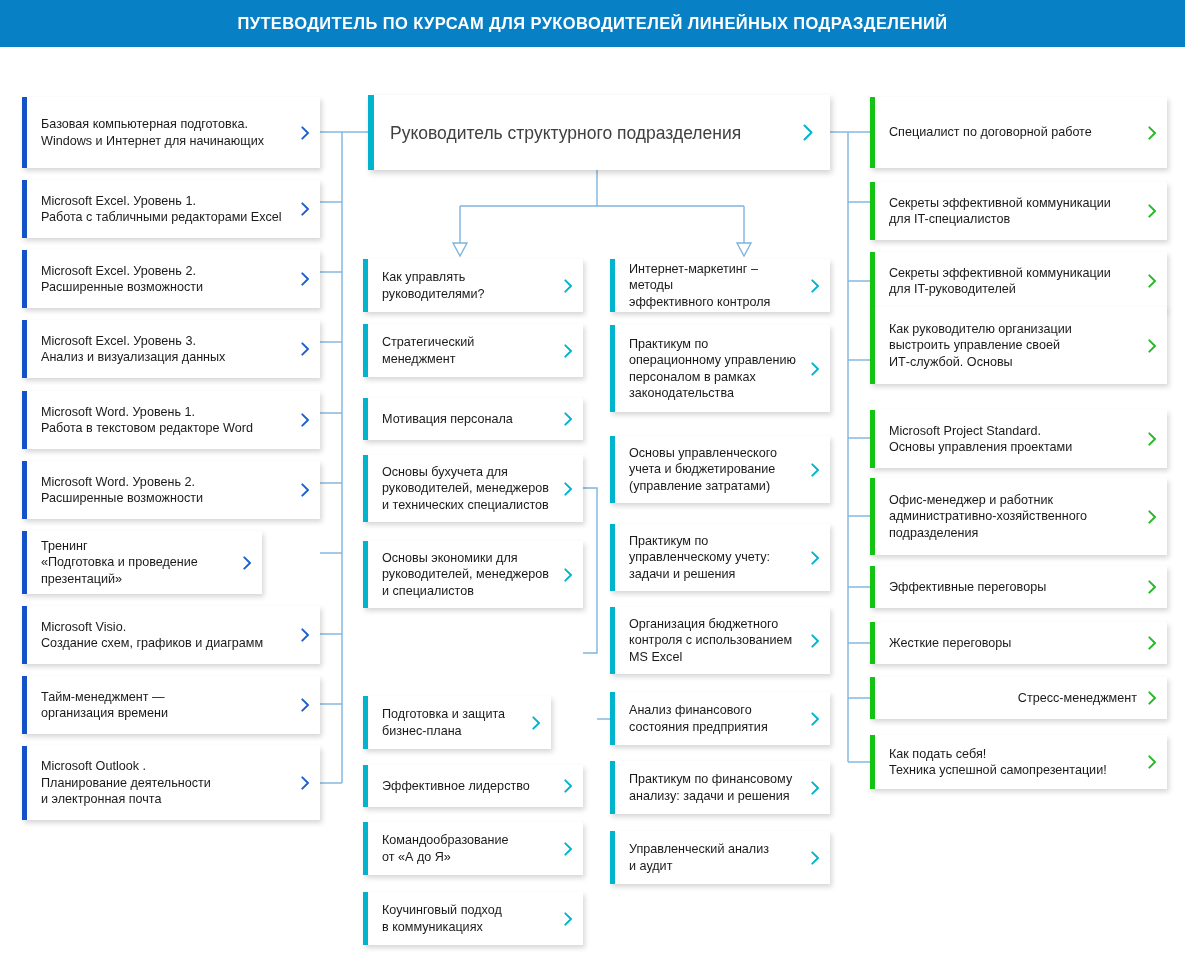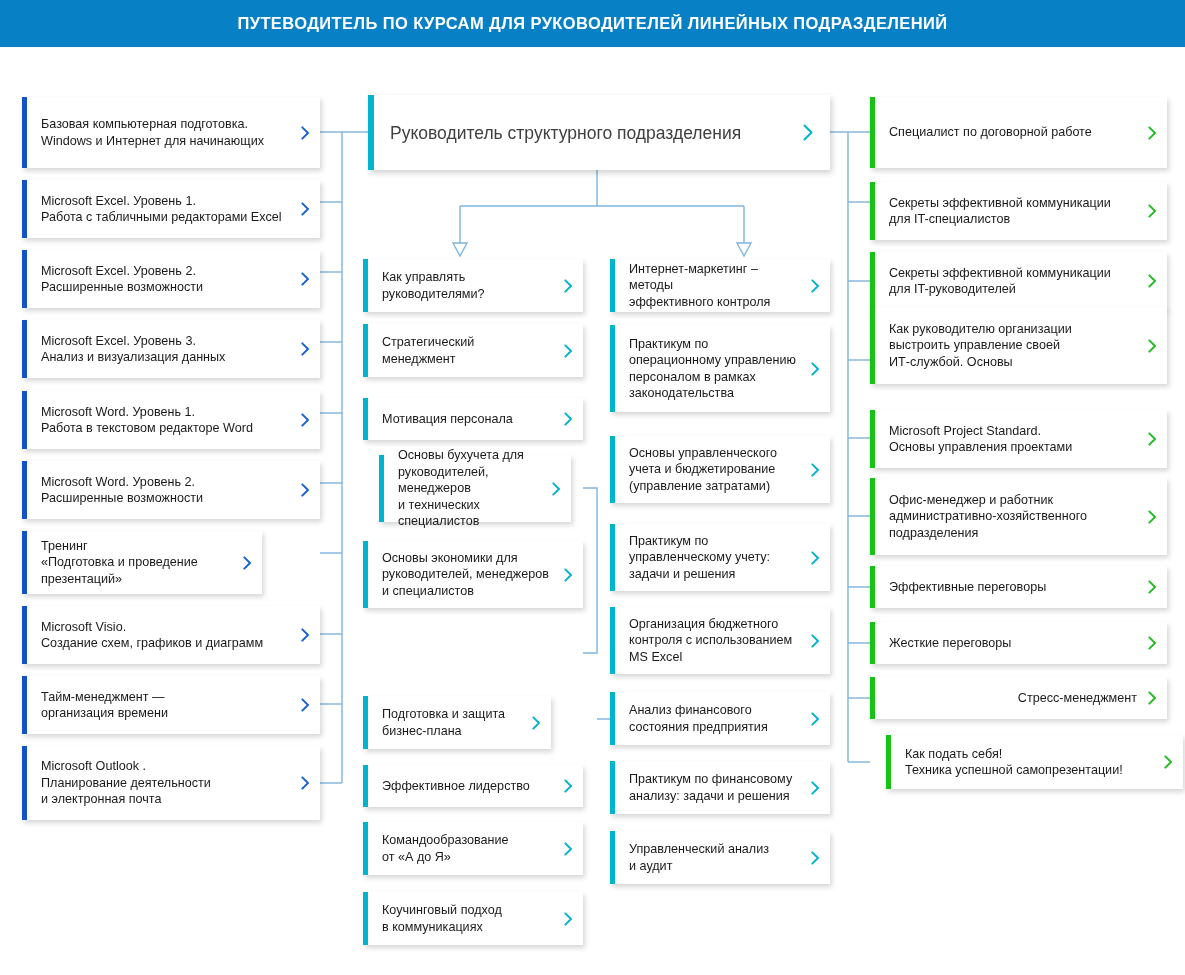--- a/index.html
+++ b/index.html
@@ -285,21 +285,21 @@
   </div>
   <div class="card col-mid" style="left:363px; top:398px; width:220px; height:42px;justify-content:center;">
     <span class="bar"></span>
     <span class="label">Мотивация персонала</span>
     <span class="chev">
       <svg width="9" height="14" viewBox="0 0 9 14">
           <path d="M1.3 1.3 L7 7 L1.3 12.7" stroke="#00b4cd" stroke-width="1.9" fill="none" stroke-linecap="round" stroke-linejoin="round"></path>
         </svg>
     </span>
   </div>
-  <div class="card col-mid" style="left:379px; top:455px; width:192px; height:67px;">
+  <div class="card col-mid" style="left:363px; top:455px; width:220px; height:67px;">
     <span class="bar"></span>
     <span class="label">Основы бухучета для
 руководителей, менеджеров
 и технических специалистов</span>
     <span class="chev">
       <svg width="9" height="14" viewBox="0 0 9 14">
           <path d="M1.3 1.3 L7 7 L1.3 12.7" stroke="#00b4cd" stroke-width="1.9" fill="none" stroke-linecap="round" stroke-linejoin="round"></path>
         </svg>
     </span>
   </div>
@@ -521,21 +521,21 @@
   </div>
   <div class="card col-right" style="left:870px; top:677px; width:297px; height:42px;text-align:right;">
     <span class="bar"></span>
     <span class="label">Стресс-менеджмент</span>
     <span class="chev">
       <svg width="9" height="14" viewBox="0 0 9 14">
           <path d="M1.3 1.3 L7 7 L1.3 12.7" stroke="#22bb22" stroke-width="1.9" fill="none" stroke-linecap="round" stroke-linejoin="round"></path>
         </svg>
     </span>
   </div>
-  <div class="card col-right" style="left:870px; top:735px; width:297px; height:54px;margin-left:16px;">
+  <div class="card col-right" style="left:870px; top:735px; width:297px; height:54px;">
     <span class="bar"></span>
     <span class="label">Как подать себя!
 Техника успешной самопрезентации!</span>
     <span class="chev">
       <svg width="9" height="14" viewBox="0 0 9 14">
           <path d="M1.3 1.3 L7 7 L1.3 12.7" stroke="#22bb22" stroke-width="1.9" fill="none" stroke-linecap="round" stroke-linejoin="round"></path>
         </svg>
     </span>
   </div>
 

